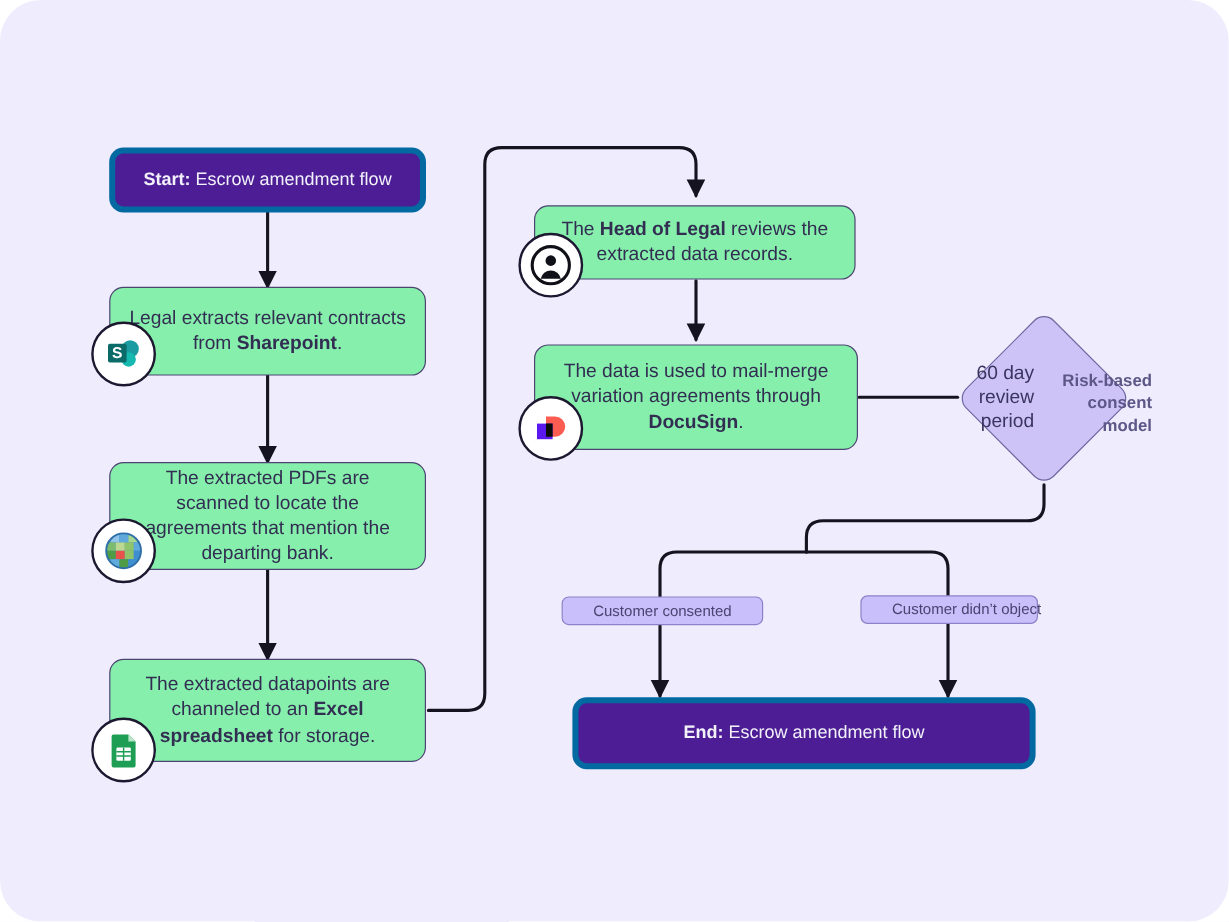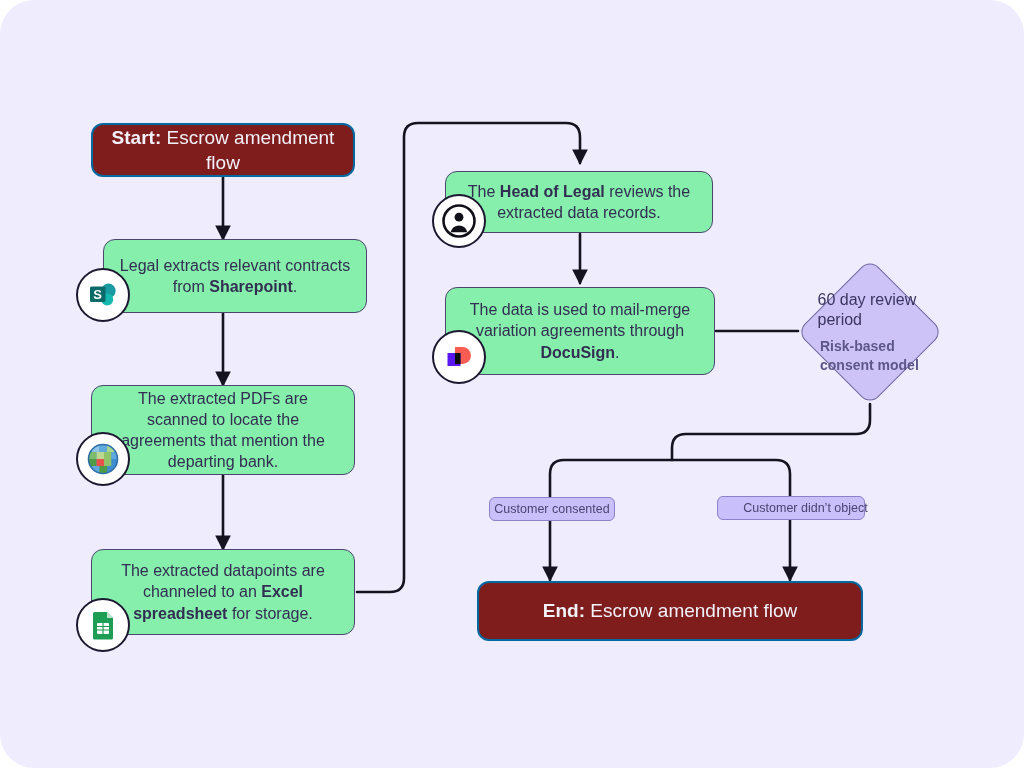--- a/index.html
+++ b/index.html
@@ -35,24 +35,24 @@
     position: absolute;
     box-sizing: border-box;
     border-radius: 12px;
     display: flex;
     align-items: center;
     justify-content: center;
     text-align: center;
     line-height: 1.32;
   }
   .node-dark {
-    background: #7f1d1d;
-    border: 2px solid #0369a1;
+    background: #4c1d95;
+    border: 5px solid #0369a1;
     color: #f2f1fa;
-    font-size: 19px;
+    font-size: 15px;
   }
   .node-step {
     background: #86efac;
     border: 1px solid #4b4570;
     color: #322e52;
     font-size: 16px;
   }
   .node-inner {
     padding: 0 14px;
     width: 100%;
@@ -73,25 +73,25 @@
     border-radius: 12px;
     transform: rotate(45deg);
     box-sizing: border-box;
   }
   .diamond-text {
     position: absolute;
     left: 0; top: 0;
     width: 100%;
     height: 100%;
     display: flex;
-    flex-direction: column;
+    flex-direction: row;
     align-items: center;
     justify-content: center;
     color: #3a3560;
-    text-align: left;
+    text-align: right;
   }
   .diamond-title {
     font-size: 16px;
     line-height: 1.25;
     max-width: 105px;
   }
   .diamond-sub {
     margin-top: 7px;
     font-size: 14px;
     line-height: 1.3;
@@ -164,21 +164,21 @@
       <path d="M672,460 L776,460 Q790,460 790,474 L790,580" marker-end="url(#arrow)"></path>
     </g>
   </svg>
 
   <div class="node node-dark" style="left:91px; top:123px; width:264px; height:54px;">
     <div class="node-inner">
       <span class="b">Start:</span><span> Escrow amendment flow</span>
     </div>
   </div>
 
-  <div class="node node-step" style="left:103px; top:239px; width:264px; height:74px;">
+  <div class="node node-step" style="left:91px; top:239px; width:264px; height:74px;">
     <div class="node-inner">
       <span>Legal extracts relevant contracts from </span><span class="b">Sharepoint</span><span>.</span>
     </div>
   </div>
   <div class="badge" style="left:76px; top:268px;">
     <svg width="34" height="34" viewBox="0 0 34 34">
       <circle cx="22.5" cy="12.8" r="7.2" fill="#1a9ba1"></circle>
       <circle cx="21.2" cy="21.6" r="6.0" fill="#16b9b0"></circle>
       <rect x="4" y="8.5" width="15.5" height="15.5" rx="1.6" fill="#0a6b68"></rect>
       <text x="11.7" y="20.5" font-family="Liberation Sans, sans-serif" font-size="13" font-weight="bold" fill="#ffffff" text-anchor="middle">S</text>
@@ -261,21 +261,21 @@
   </div>
 
   <div class="diamond-wrap" style="left:818px; top:280px; width:104px; height:104px;">
     <div class="diamond-shape"></div>
     <div class="diamond-text" style="left:-38px; top:-38px; width:180px; height:180px;">
       <div class="diamond-title">60 day review period</div>
       <div class="diamond-sub">Risk-based consent model</div>
     </div>
   </div>
 
-  <div class="edge-label" style="left:489px; top:497px; width:126px;">
+  <div class="edge-label" style="left:468px; top:497px; width:168px;">
     <span>Customer consented</span>
   </div>
   <div class="edge-label" style="left:717px; top:496px; width:148px;padding-left:29px;">
     <span>Customer didn’t object</span>
   </div>
 
   <div class="node node-dark" style="left:477px; top:581px; width:386px; height:60px;">
     <div class="node-inner">
       <span class="b">End:</span><span> Escrow amendment flow</span>
     </div>

